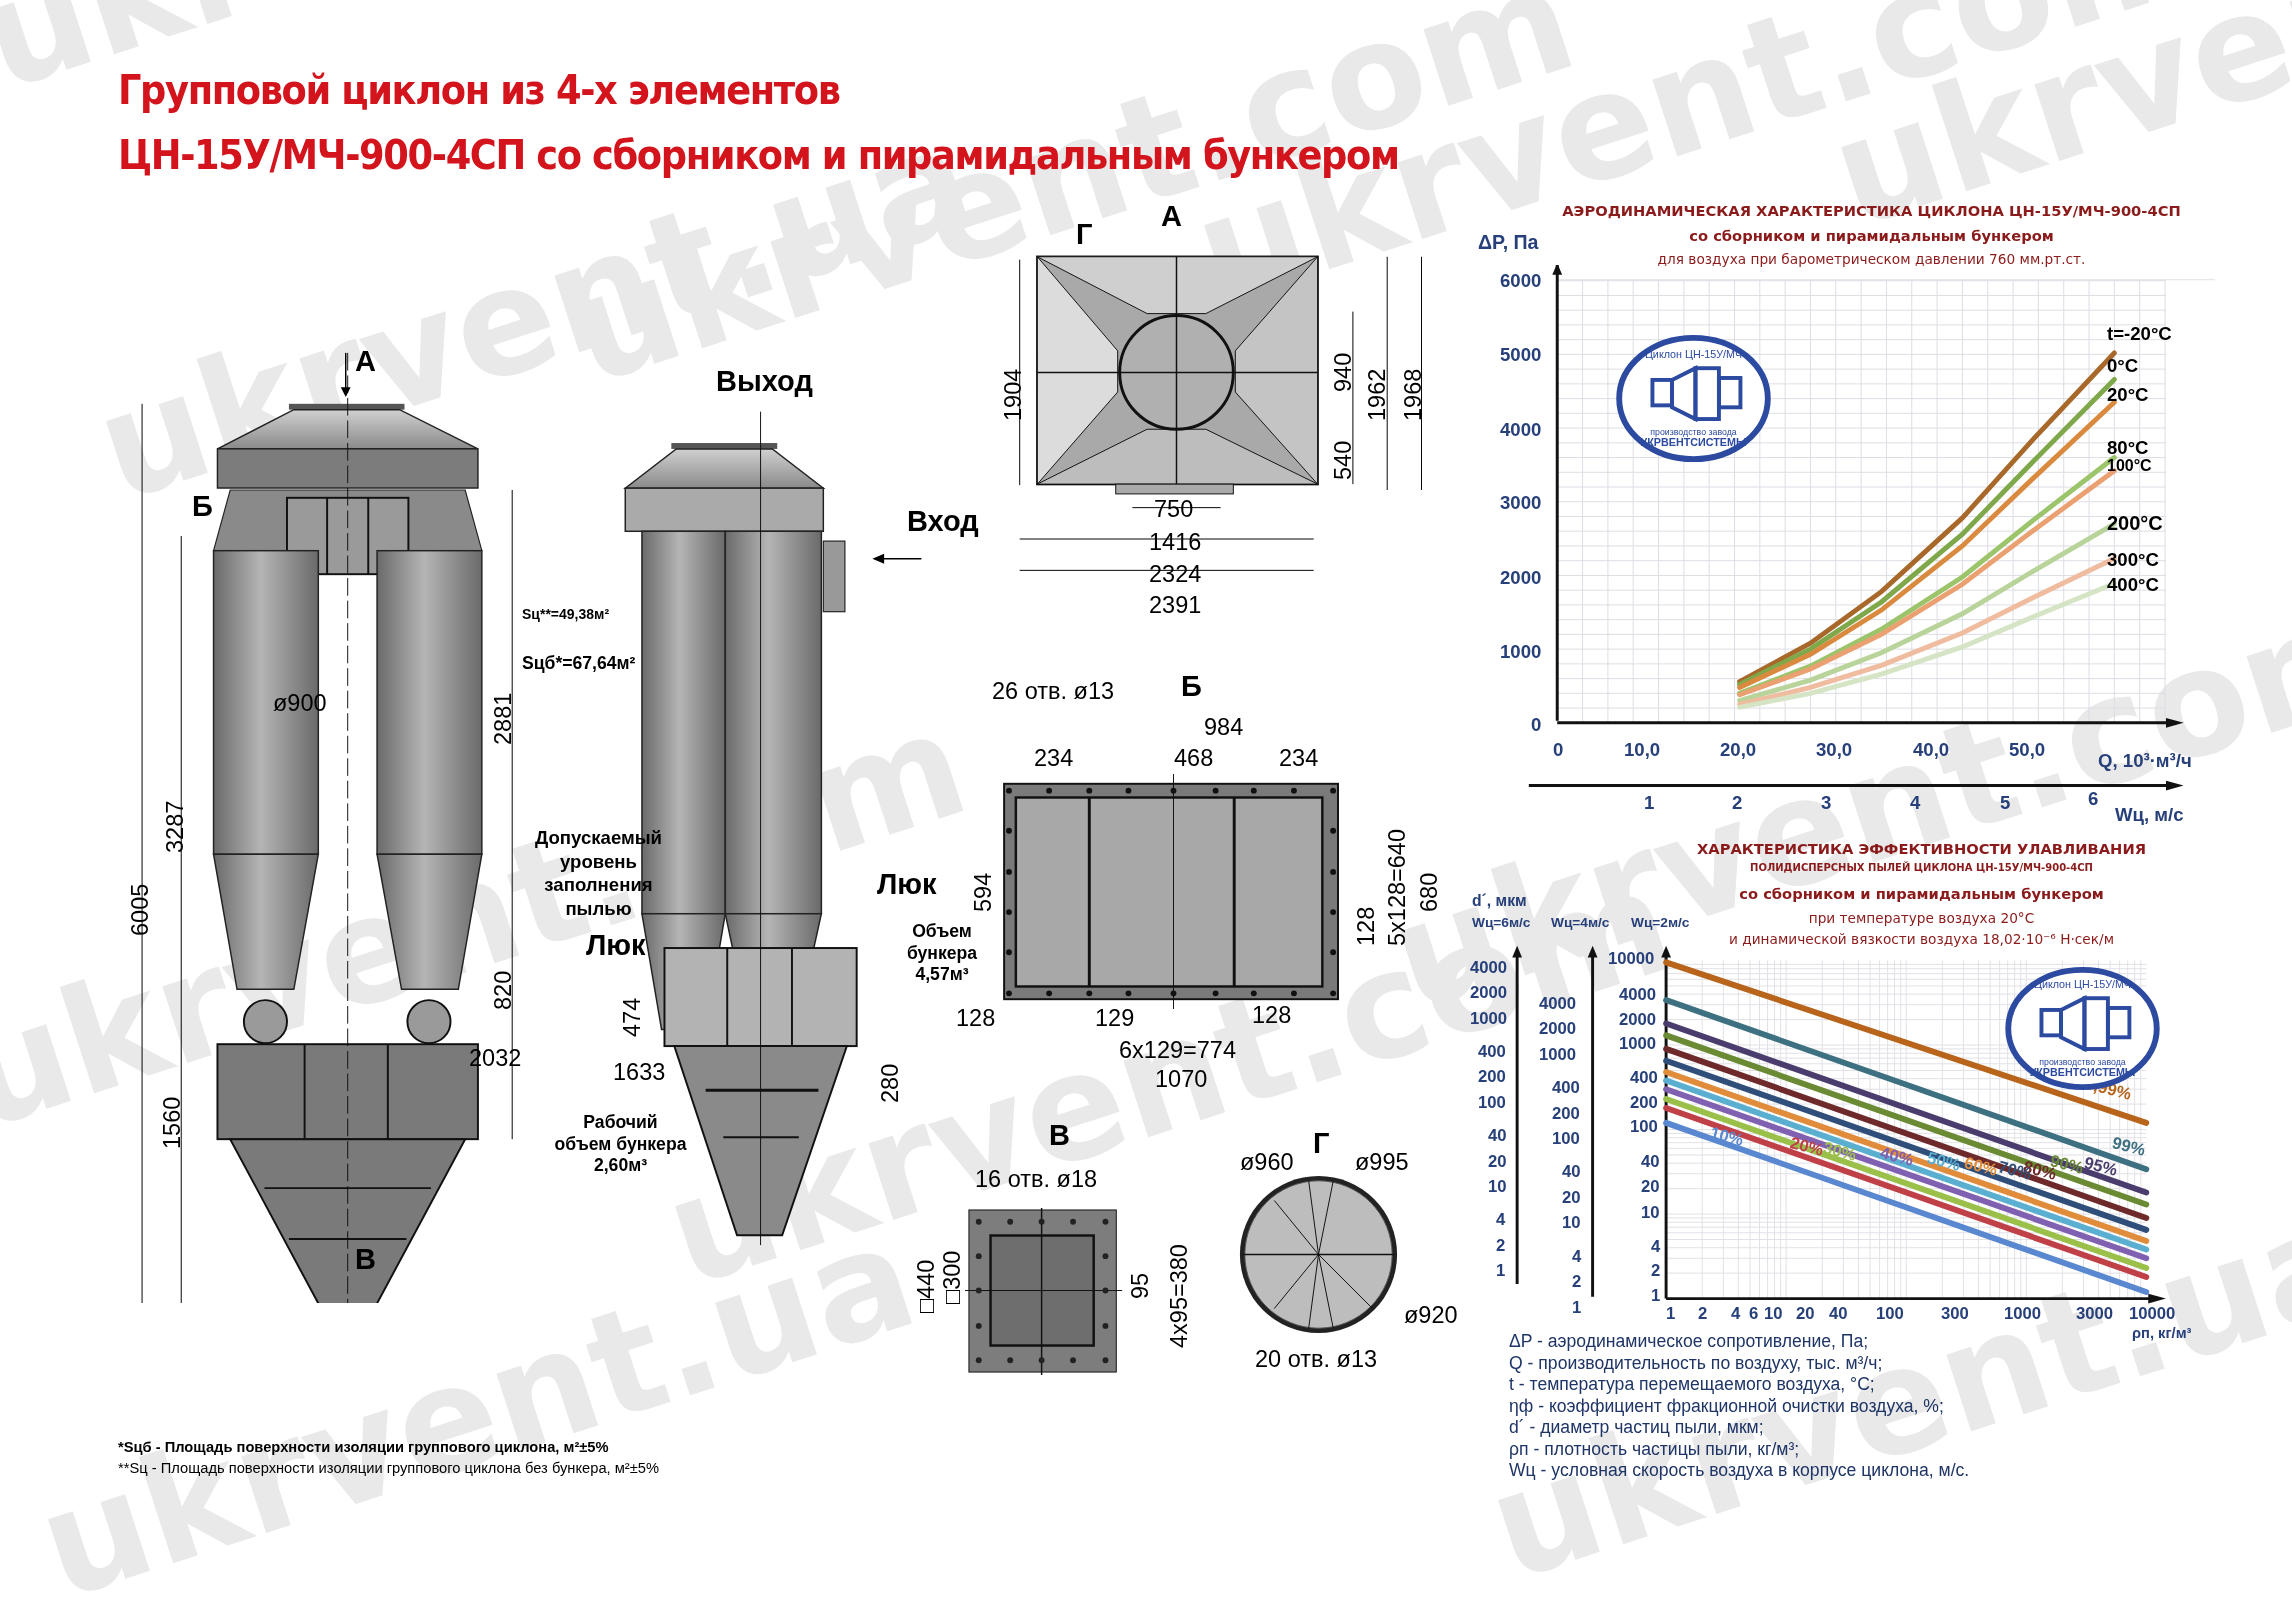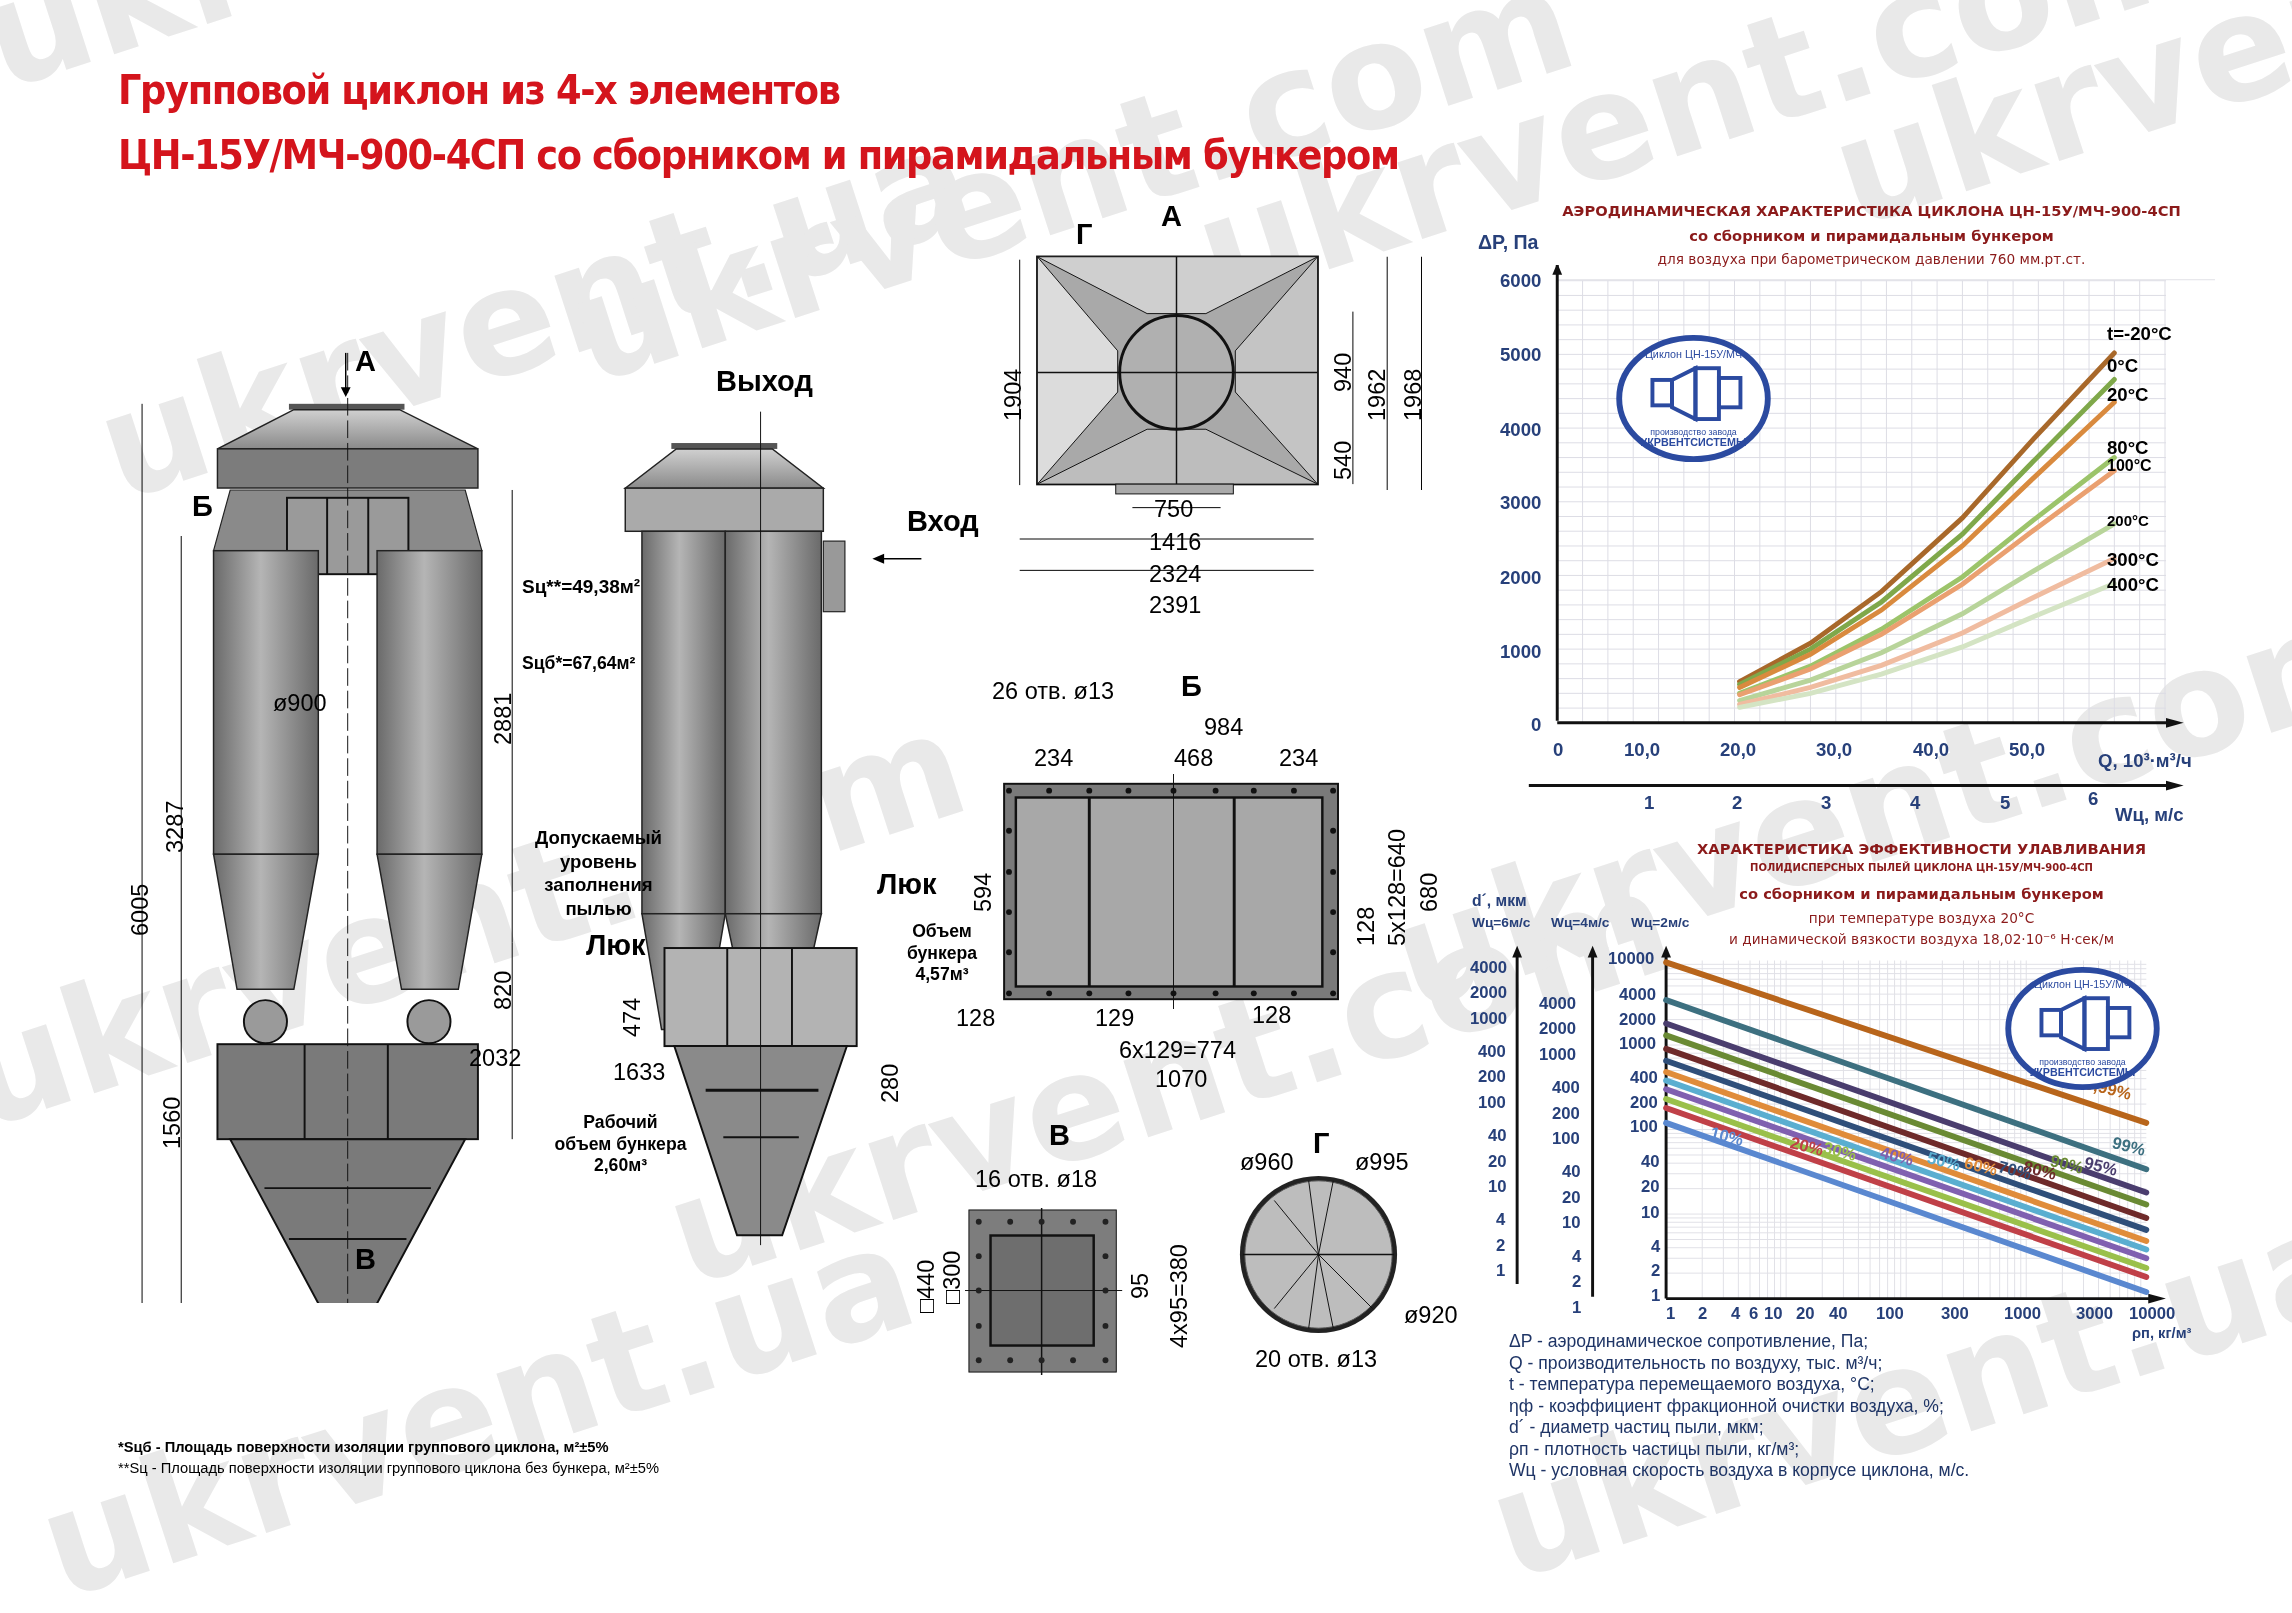--- a/index.html
+++ b/index.html
@@ -112,21 +112,21 @@
   <line x1="208" y1="567" x2="208" y2="667" stroke="#111" stroke-width="2"></line>
   <polygon points="88,667 264,667 198,860 152,860" fill="#8a8a8a" stroke="#111" stroke-width="2"></polygon>
   <line x1="120" y1="712" x2="235" y2="712" stroke="#111" stroke-width="3"></line>
   <line x1="138" y1="760" x2="215" y2="760" stroke="#111" stroke-width="2"></line>
   <line x1="176" y1="20" x2="176" y2="870" stroke="#111" stroke-width="1"></line>
   <line x1="300" y1="170" x2="340" y2="170" stroke="#000" stroke-width="1.5"></line>
   <polygon points="290,170 302,165 302,175" fill="#000"></polygon>
 </svg>
 <div class="lbl big" style="left:716px;top:365px;">Выход</div>
 <div class="lbl big" style="left:907px;top:505px;">Вход</div>
-<div class="lbl b" style="left:522px;top:576px;font-size:19px;">Sц**=49,38м²</div>
+<div class="lbl b" style="left:522px;top:606px;font-size:14px;">Sц**=49,38м²</div>
 <div class="lbl b" style="left:522px;top:653px;font-size:17.6px;">Sцб*=67,64м²</div>
 <div class="lbl b" style="left:525px;top:826px;font-size:18.6px;line-height:23.5px;text-align:center;width:147px;">
   <div>Допускаемый</div>
   <div>уровень</div>
   <div>заполнения</div>
   <div>пылью</div>
 </div>
 <div class="lbl big" style="left:586px;top:929px;">Люк</div>
 <div class="lbl big" style="left:877px;top:868px;">Люк</div>
 <div class="lbl b" style="left:888px;top:921px;font-size:17.6px;line-height:21.6px;text-align:center;width:108px;">
@@ -385,21 +385,21 @@
 <div class="axnum" style="left:1910px;top:792px;">4</div>
 <div class="axnum" style="left:2000px;top:792px;">5</div>
 <div class="axnum" style="left:2088px;top:788px;">6</div>
 <div class="axnum" style="left:2115px;top:804px;">Wц, м/с</div>
 
 <div class="lbl b" style="left:2107px;top:323px;font-size:18.6px;">t=-20°C</div>
 <div class="lbl b" style="left:2107px;top:355px;font-size:18.6px;">0°C</div>
 <div class="lbl b" style="left:2107px;top:384px;font-size:18.6px;">20°C</div>
 <div class="lbl b" style="left:2107px;top:437px;font-size:18.6px;">80°C</div>
 <div class="lbl b" style="left:2107px;top:457px;font-size:16px;">100°C</div>
-<div class="lbl b" style="left:2107px;top:512px;font-size:15px;">200°C</div>
+<div class="lbl b" style="left:2107px;top:512px;font-size:20px;">200°C</div>
 <div class="lbl b" style="left:2107px;top:549px;font-size:18.6px;">300°C</div>
 <div class="lbl b" style="left:2107px;top:574px;font-size:18.6px;">400°C</div>
 
 <svg class="abs" style="left:1615px;top:333px;" width="157" height="132" viewBox="0 0 160 135">
   <ellipse cx="80" cy="67" rx="76" ry="62" fill="#fff" stroke="#2b4aa0" stroke-width="6"></ellipse>
   <rect x="38" y="48" width="20" height="26" fill="none" stroke="#2b4aa0" stroke-width="4"></rect>
   <polygon points="58,48 82,36 82,88 58,76" fill="none" stroke="#2b4aa0" stroke-width="4"></polygon>
   <rect x="82" y="36" width="24" height="52" fill="none" stroke="#2b4aa0" stroke-width="4"></rect>
   <rect x="106" y="46" width="22" height="30" fill="none" stroke="#2b4aa0" stroke-width="4"></rect>
   <text x="80" y="26" text-anchor="middle" font-size="11" fill="#2b4aa0">Циклон ЦН-15У/МЧ</text>

